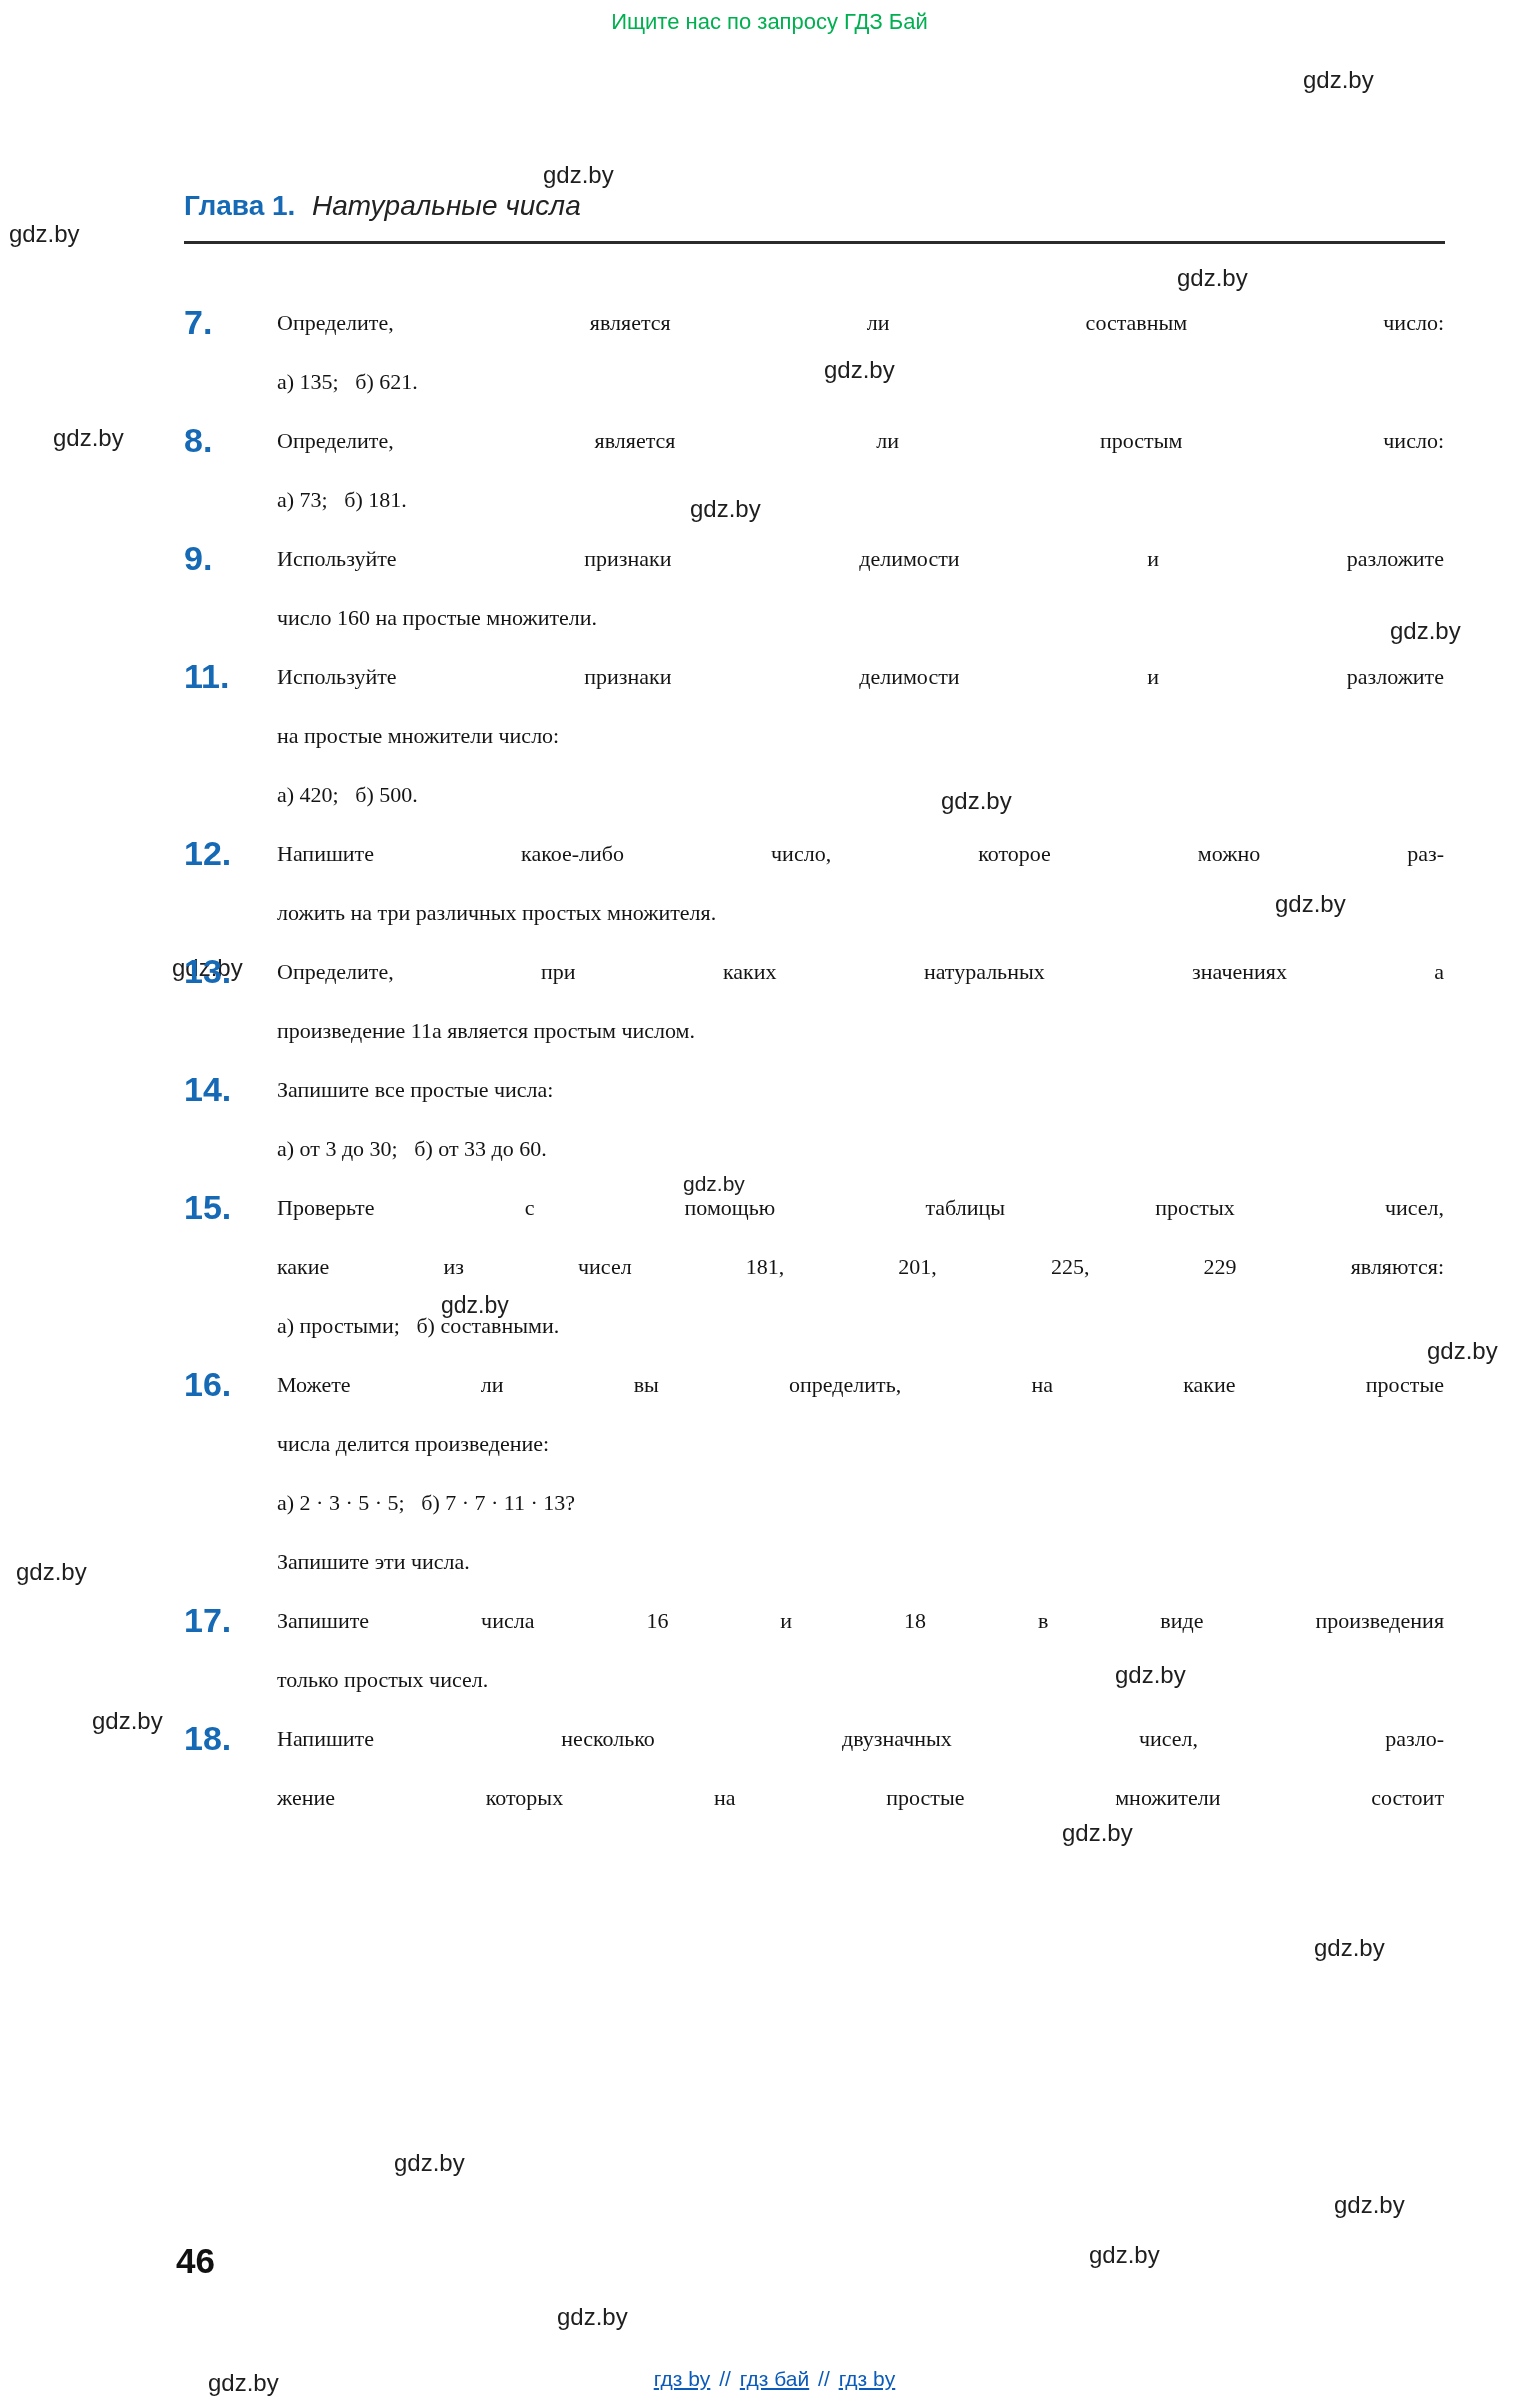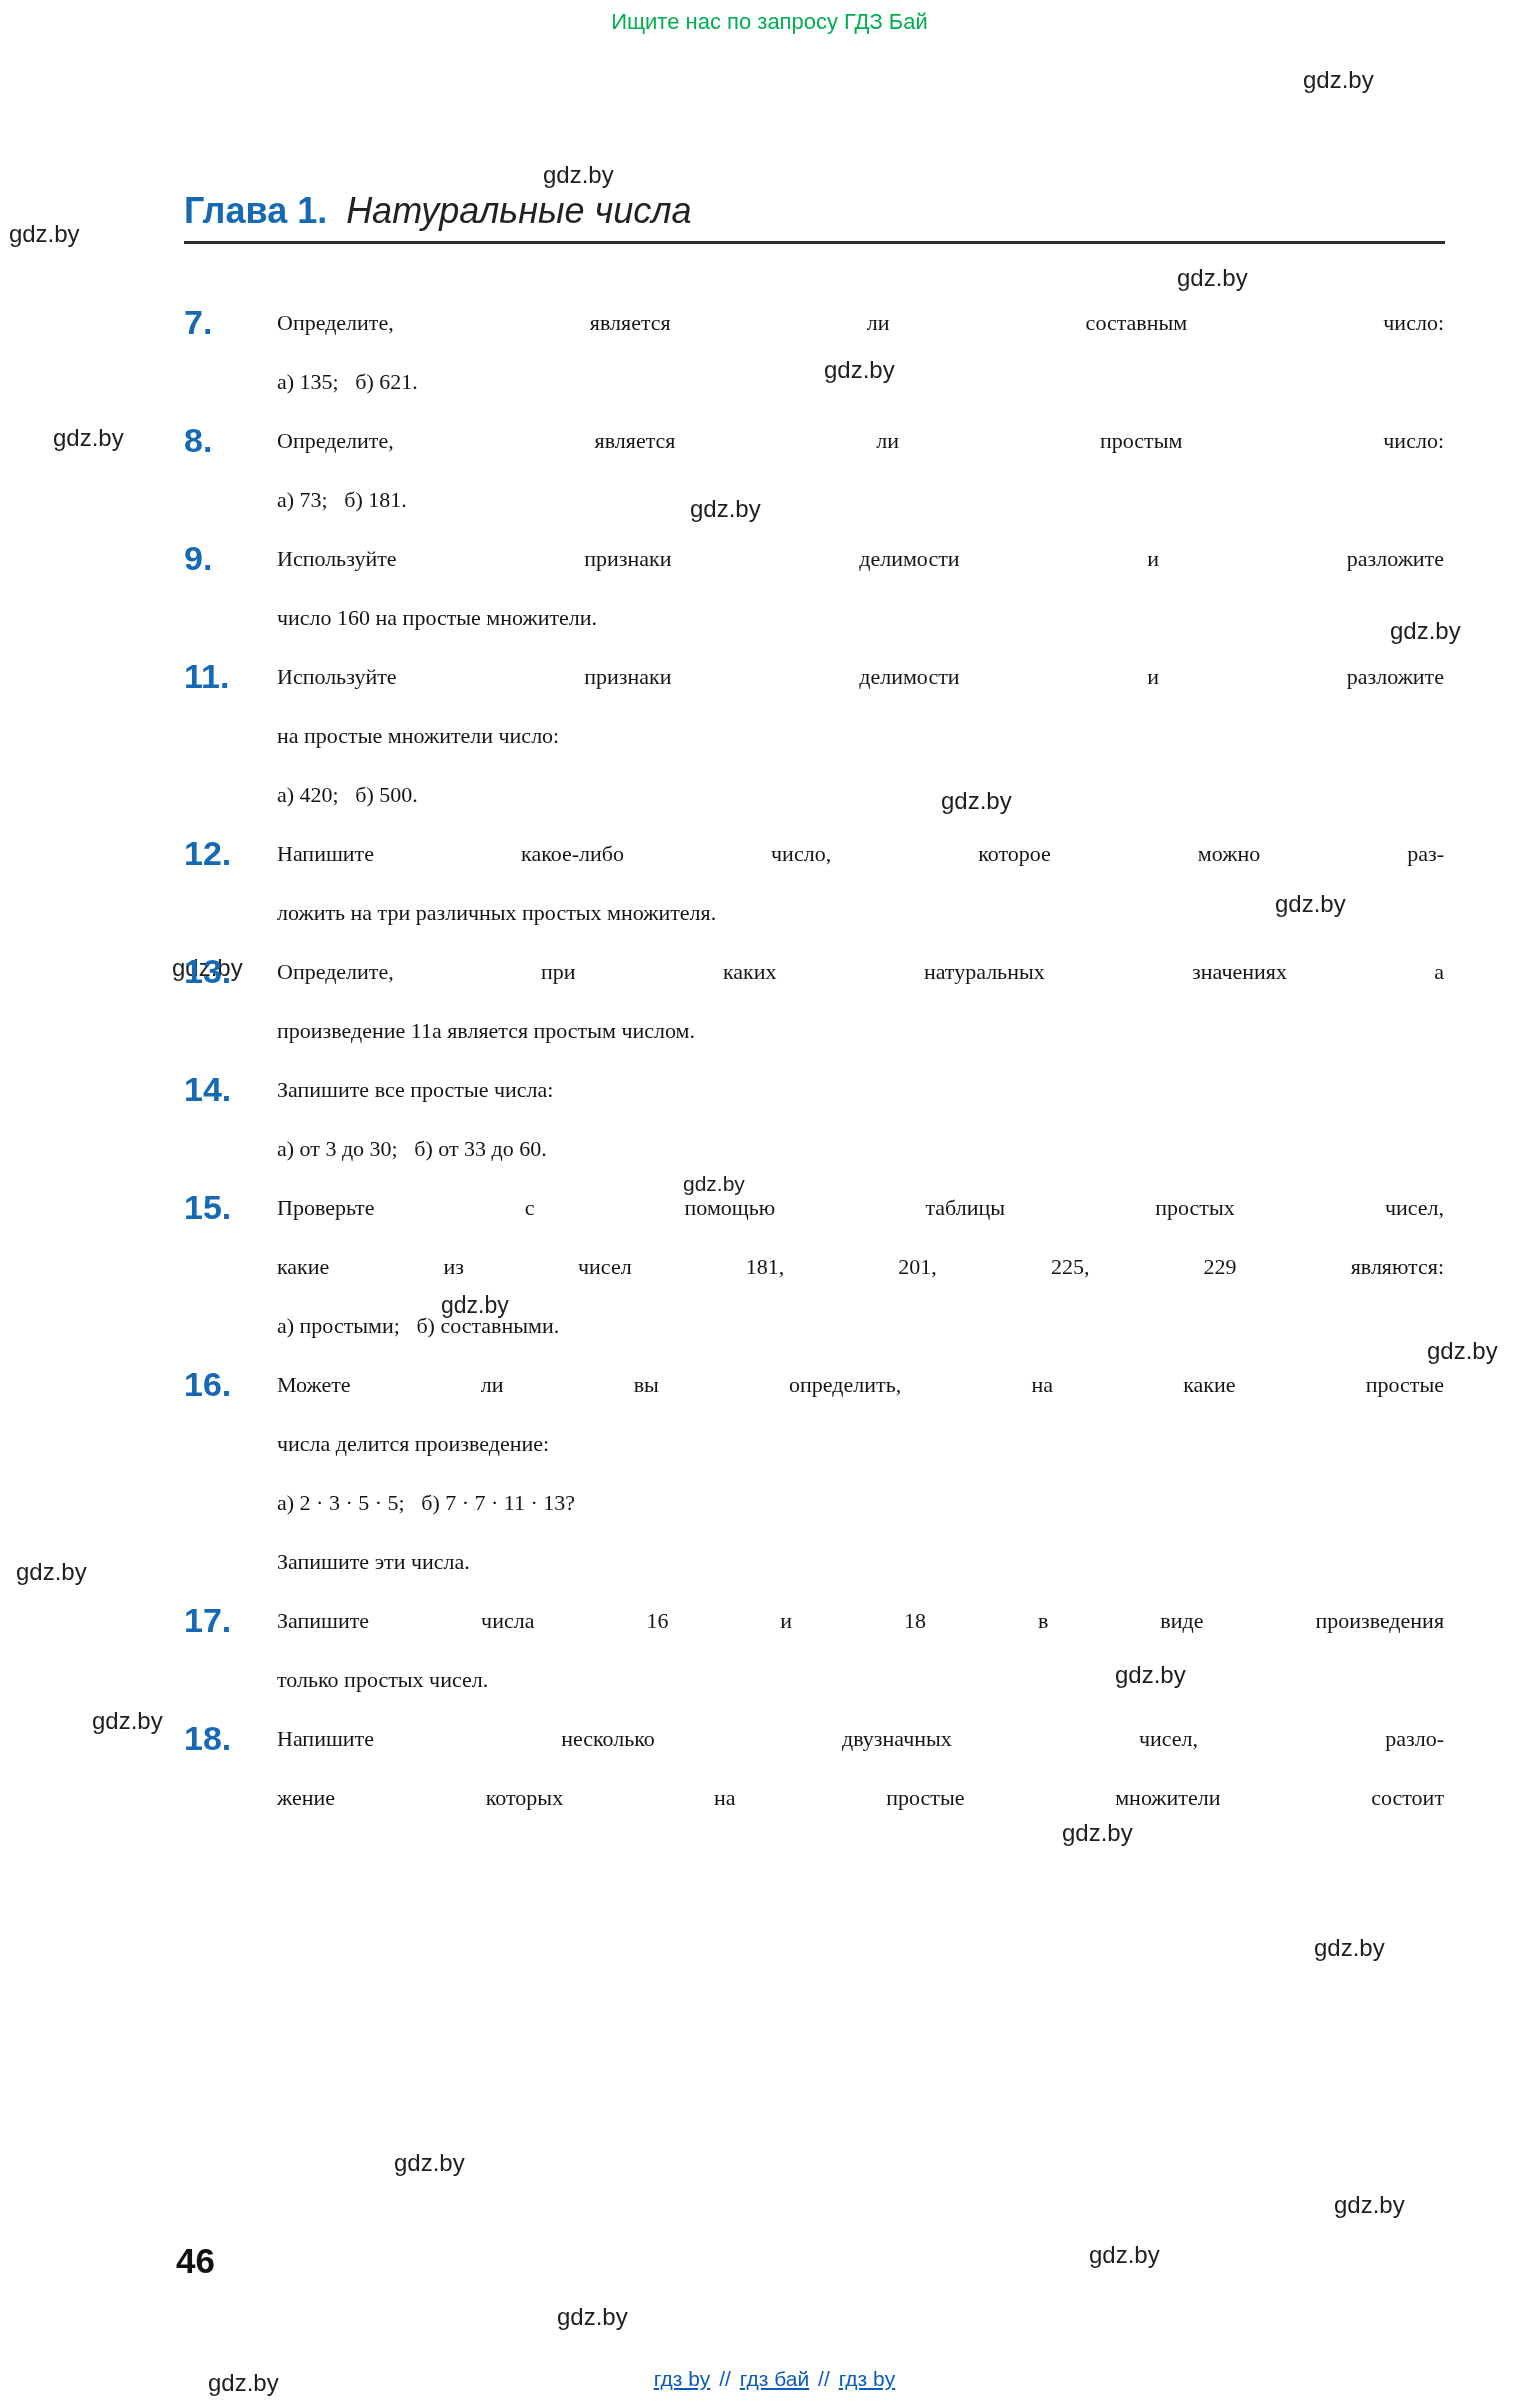--- a/index.html
+++ b/index.html
@@ -3,21 +3,21 @@
 <meta charset="utf-8">
 <style>
   html,body{margin:0;padding:0;background:#ffffff;}
   .page{position:relative;width:1539px;height:2401px;background:#ffffff;overflow:hidden;
         color:#141414;font-family:"Liberation Serif",serif;}
   .banner{position:absolute;top:8.9px;left:0;width:100%;text-align:center;
           font-family:"Liberation Sans",sans-serif;font-size:22px;color:#00b050;}
   .wm{position:absolute;font-family:"Liberation Sans",sans-serif;font-size:24px;
       color:#1e1e1e;white-space:nowrap;}
   .chapter{position:absolute;left:184px;top:190px;font-family:"Liberation Sans",sans-serif;
-           font-size:36px;white-space:nowrap;}
+           font-size:28px;white-space:nowrap;}
   .chapter .label{color:#1569b5;font-weight:bold;}
   .chapter .title{font-style:italic;color:#222222;margin-left:8.9px;}
   .rule{position:absolute;left:184px;top:241px;width:1261px;height:2.7px;background:#2b2b2b;}
   .problems{position:absolute;left:184px;top:293px;width:1261px;}
   .problem{display:flex;align-items:flex-start;}
   .num{flex:0 0 93px;font-family:"Liberation Sans",sans-serif;font-weight:bold;
        font-size:34px;line-height:59px;color:#1569b5;}
   .pbody{width:1167px;font-size:22px;line-height:59px;}
   .ln{white-space:pre-wrap;}
   .ln.j{text-align:justify;text-align-last:justify;}

